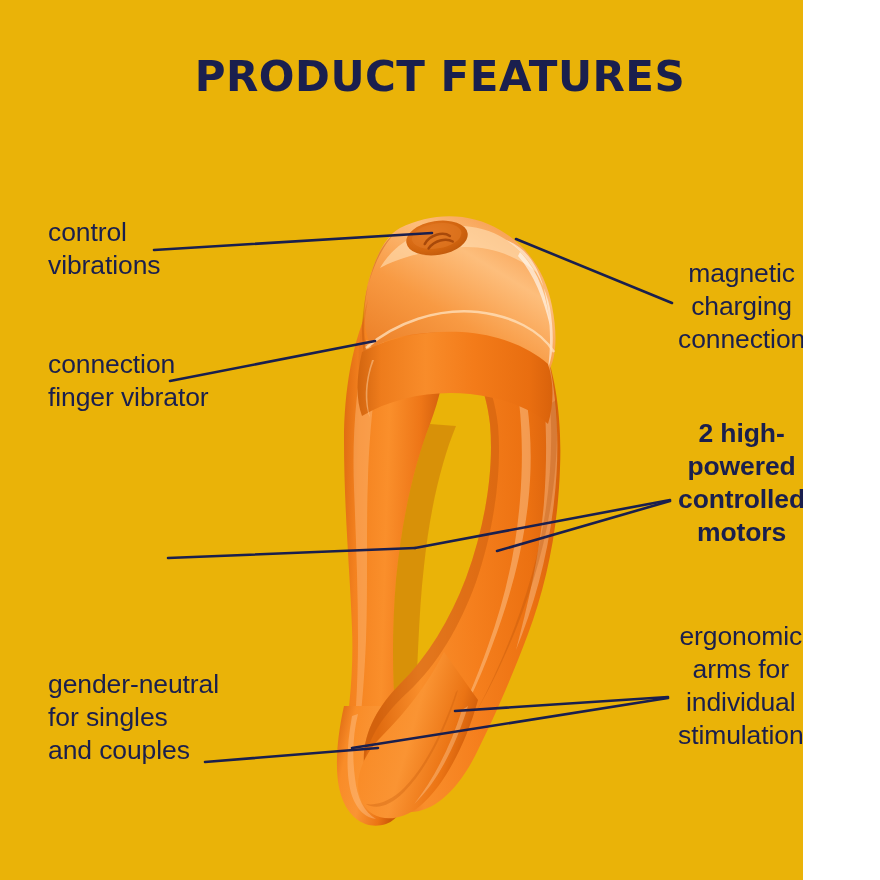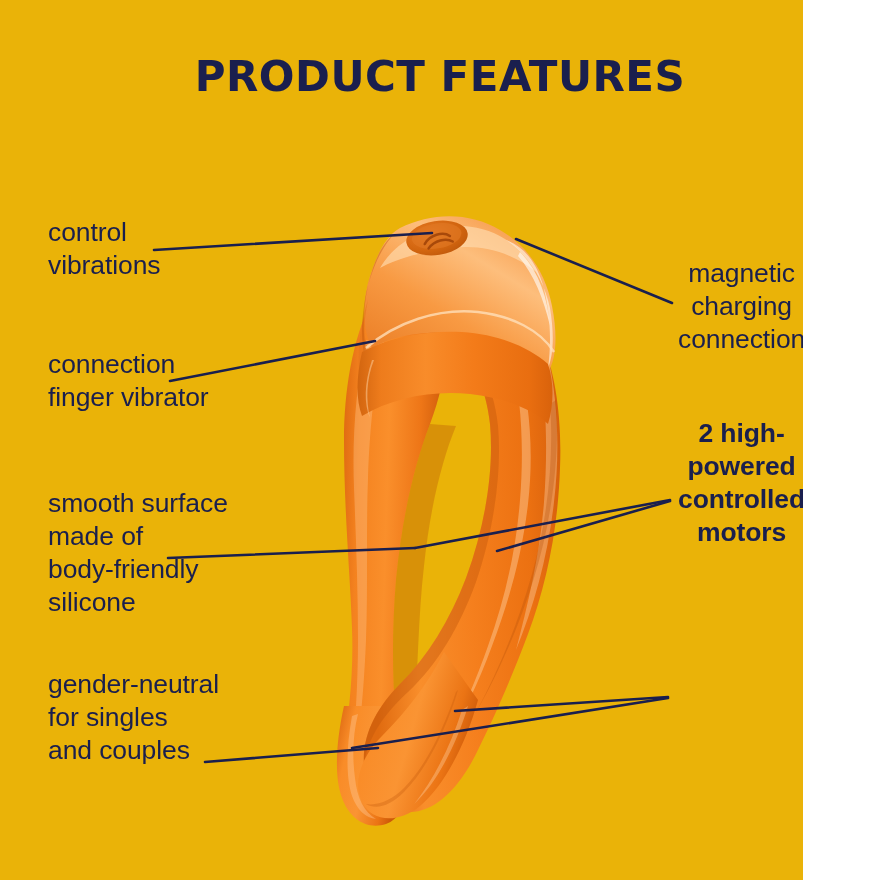--- a/index.html
+++ b/index.html
@@ -300,32 +300,32 @@
       <line x1="352" y1="748" x2="668" y2="698"></line>
     </g>
   </svg>
 
   <div class="label left" id="label-control-vibrations">control
 vibrations</div>
 
   <div class="label left" id="label-versatile-finger">connection
 finger vibrator</div>
 
-  <div class="label left" id="label-smooth-surface">smooth surface
-made of
-body-friendly
-silicone</div>
 
   <div class="label left" id="label-gender-neutral">gender-neutral
 for singles
 and couples</div>
 
   <div class="label right" id="label-magnetic-charging">magnetic
 charging
 connection</div>
 
   <div class="label right" id="label-two-motors">2 high-
 powered
 controlled
 motors</div>
 
+  <div class="label right" id="label-ergonomic-arms">ergonomic
+arms for
+individual
+stimulation</div>
 
 </div>
 
 </body></html>

